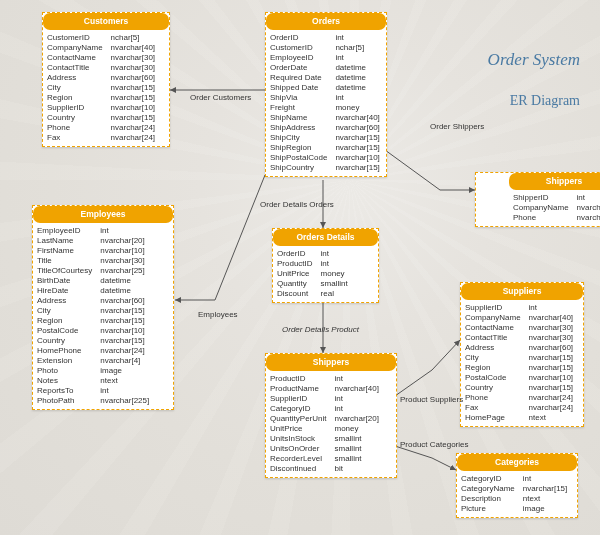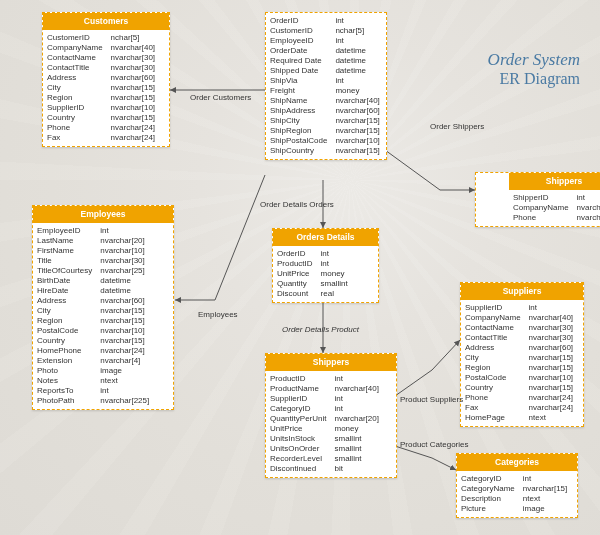--- a/index.html
+++ b/index.html
@@ -30,37 +30,38 @@
   .title {
     position: absolute;
     right: 20px;
     top: 50px;
     text-align: right;
     font-family: Georgia, 'Times New Roman', serif;
     color: #4a7aa3;
     line-height: 1.15;
   }
   .title .l1 { font-size: 17px; font-style: italic; }
-  .title .l2 { font-size: 16px; }
+  .title .l2 { font-size: 14px; margin-top: 23px; }
   .entity {
     position: absolute;
     background: #fff;
     border: 1px dashed #f0a300;
     box-shadow: 0 1px 2px rgba(0,0,0,0.15);
     font-size: 8px;
     line-height: 1.25;
     color: #333;
   }
   .entity .hdr {
     background: #f0a300;
     color: #fff;
     text-align: center;
     font-weight: bold;
     font-size: 8.5px;
     padding: 3px 4px;
+    border-radius: 7px;
   }
   .entity .body {
     display: flex;
     padding: 3px 4px;
   }
   .entity .col1 { flex: 0 0 auto; padding-right: 8px; }
   .entity .col2 { flex: 0 0 auto; }
   .rel-label {
     position: absolute;
     font-size: 8px;
@@ -134,20 +135,21 @@
           <div>nvarchar[15]</div>
           <div>nvarchar[10]</div>
           <div>nvarchar[15]</div>
           <div>nvarchar[24]</div>
           <div>nvarchar[24]</div>
         </div>
     </div>
   </div>
 
   <div class="entity" style="left:265px; top:12px; width:120px;">
+    <div class="hdr">Orders</div>
     <div class="body">
       <div class="col1">
           <div>OrderID</div>
           <div>CustomerID</div>
           <div>EmployeeID</div>
           <div>OrderDate</div>
           <div>Required Date</div>
           <div>Shipped Date</div>
           <div>ShipVia</div>
           <div>Freight</div>

